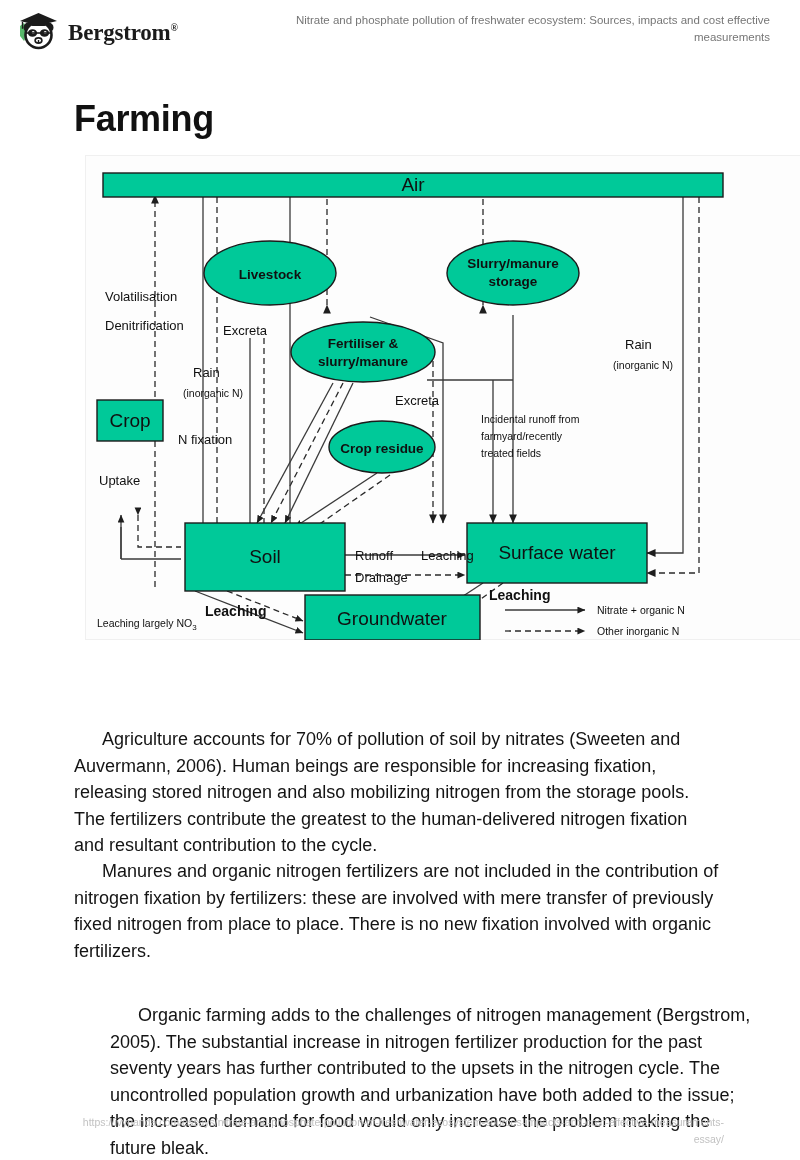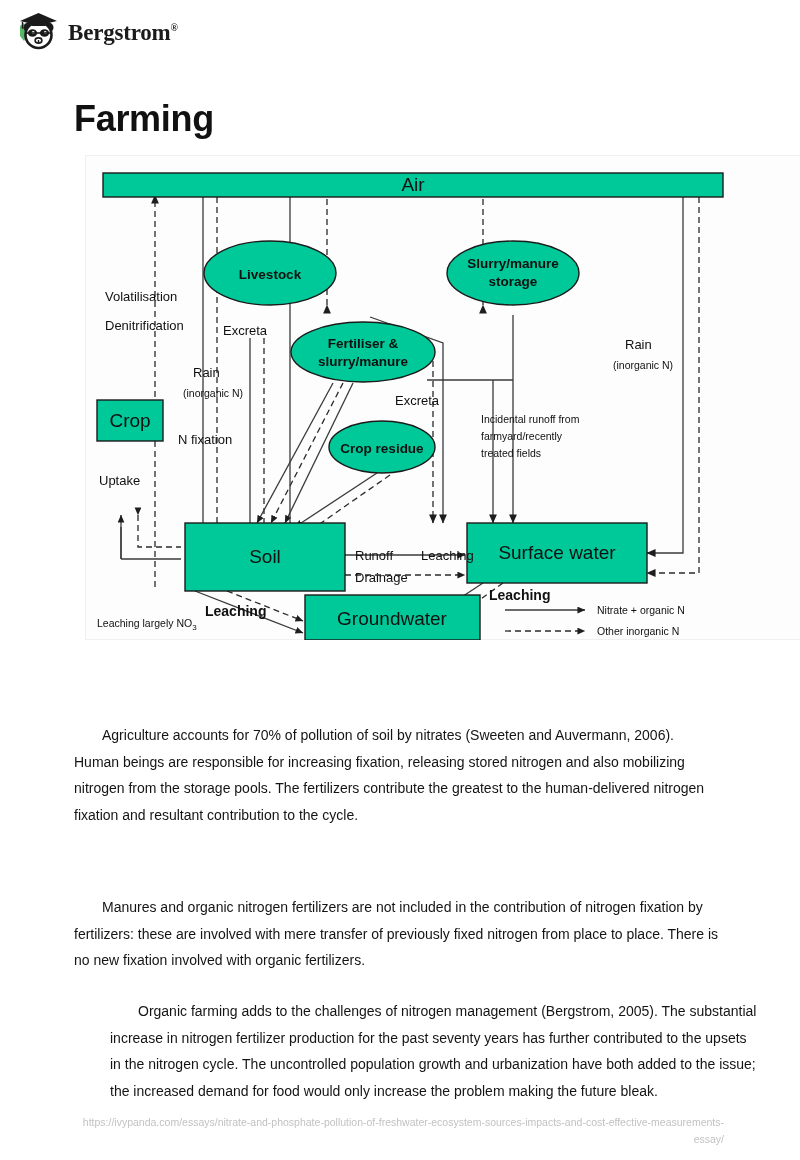--- a/index.html
+++ b/index.html
@@ -98,28 +98,28 @@
     font-style: italic;
     color: #141414;
   }
   .fig-caption .indent { padding-left: 28px; }
 
   
   .body-para {
     position: absolute;
     left: 74px;
     width: 648px;
-    font-size: 14px;
+    font-size: 18px;
     line-height: 26.5px;
     color: #141414;
     text-align: left;
   }
   .body-para .indent { padding-left: 28px; }
   #para-1 { top: 708px; }
-  #para-2 { top: 880px; }
+  #para-2 { top: 840px; }
   #para-3 { top: 984px; margin-left: 36px; }
 
   
   #page-footer {
     position: absolute;
     left: 74px;
     top: 1114px;
     width: 650px;
     text-align: right;
     font-size: 10.5px;
@@ -163,20 +163,21 @@
         <path d="M24.5 30 v3" stroke="#1b1b1b" stroke-width="1.4"></path>
         <path d="M6 11 L24.5 3 L43 11 L24.5 15.5 Z" fill="#1b1b1b"></path>
         <rect x="17" y="11" width="15" height="5" rx="1.5" fill="#1b1b1b"></rect>
         <path d="M8.5 11.8 v7" stroke="#1b1b1b" stroke-width="1.4"></path>
       </svg>
     </span>
     <span id="brand-wordmark">
       <span>Bergstrom</span><span id="brand-reg">®</span>
     </span>
   </div>
+  <div id="header-doc-title">Nitrate and phosphate pollution of freshwater ecosystem: Sources, impacts and cost effective measurements</div>
 </div>
 
 <h1 id="section-heading">Farming</h1>
 
 <div id="figure-block">
   <div id="figure-frame"></div>
   <svg id="diagram-svg" viewBox="0 0 658 485">
     <defs>
       <marker id="arr" markerWidth="8" markerHeight="8" refX="6.6" refY="3" orient="auto">
         <path d="M0,0 L7,3 L0,6 z" fill="#1e1e1e"></path>

